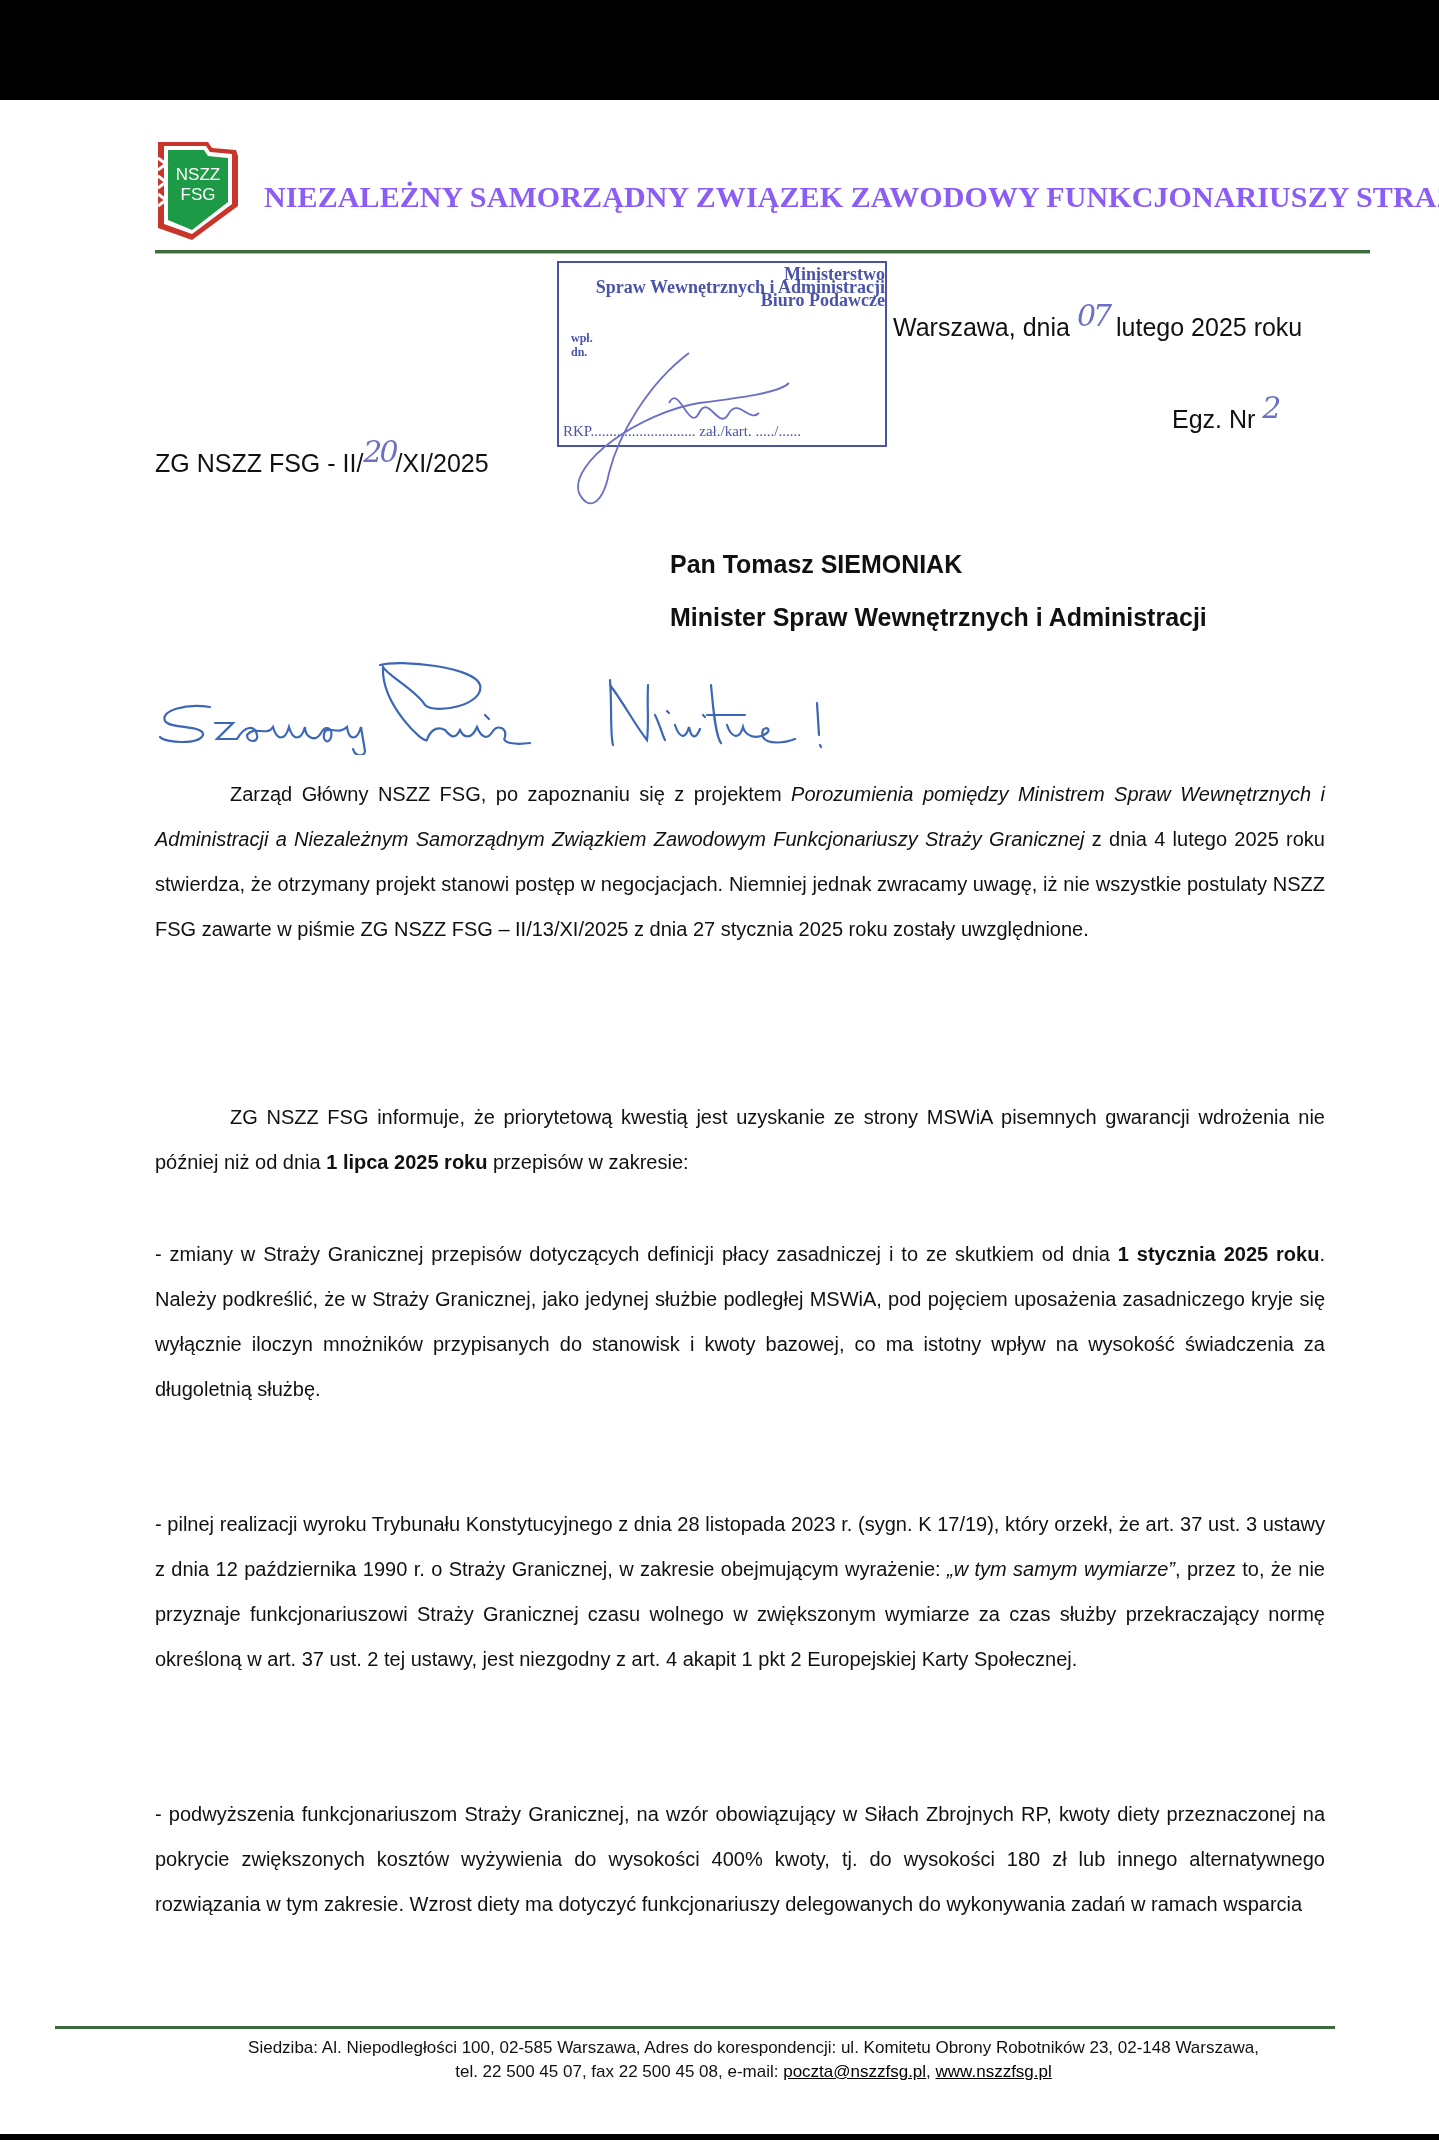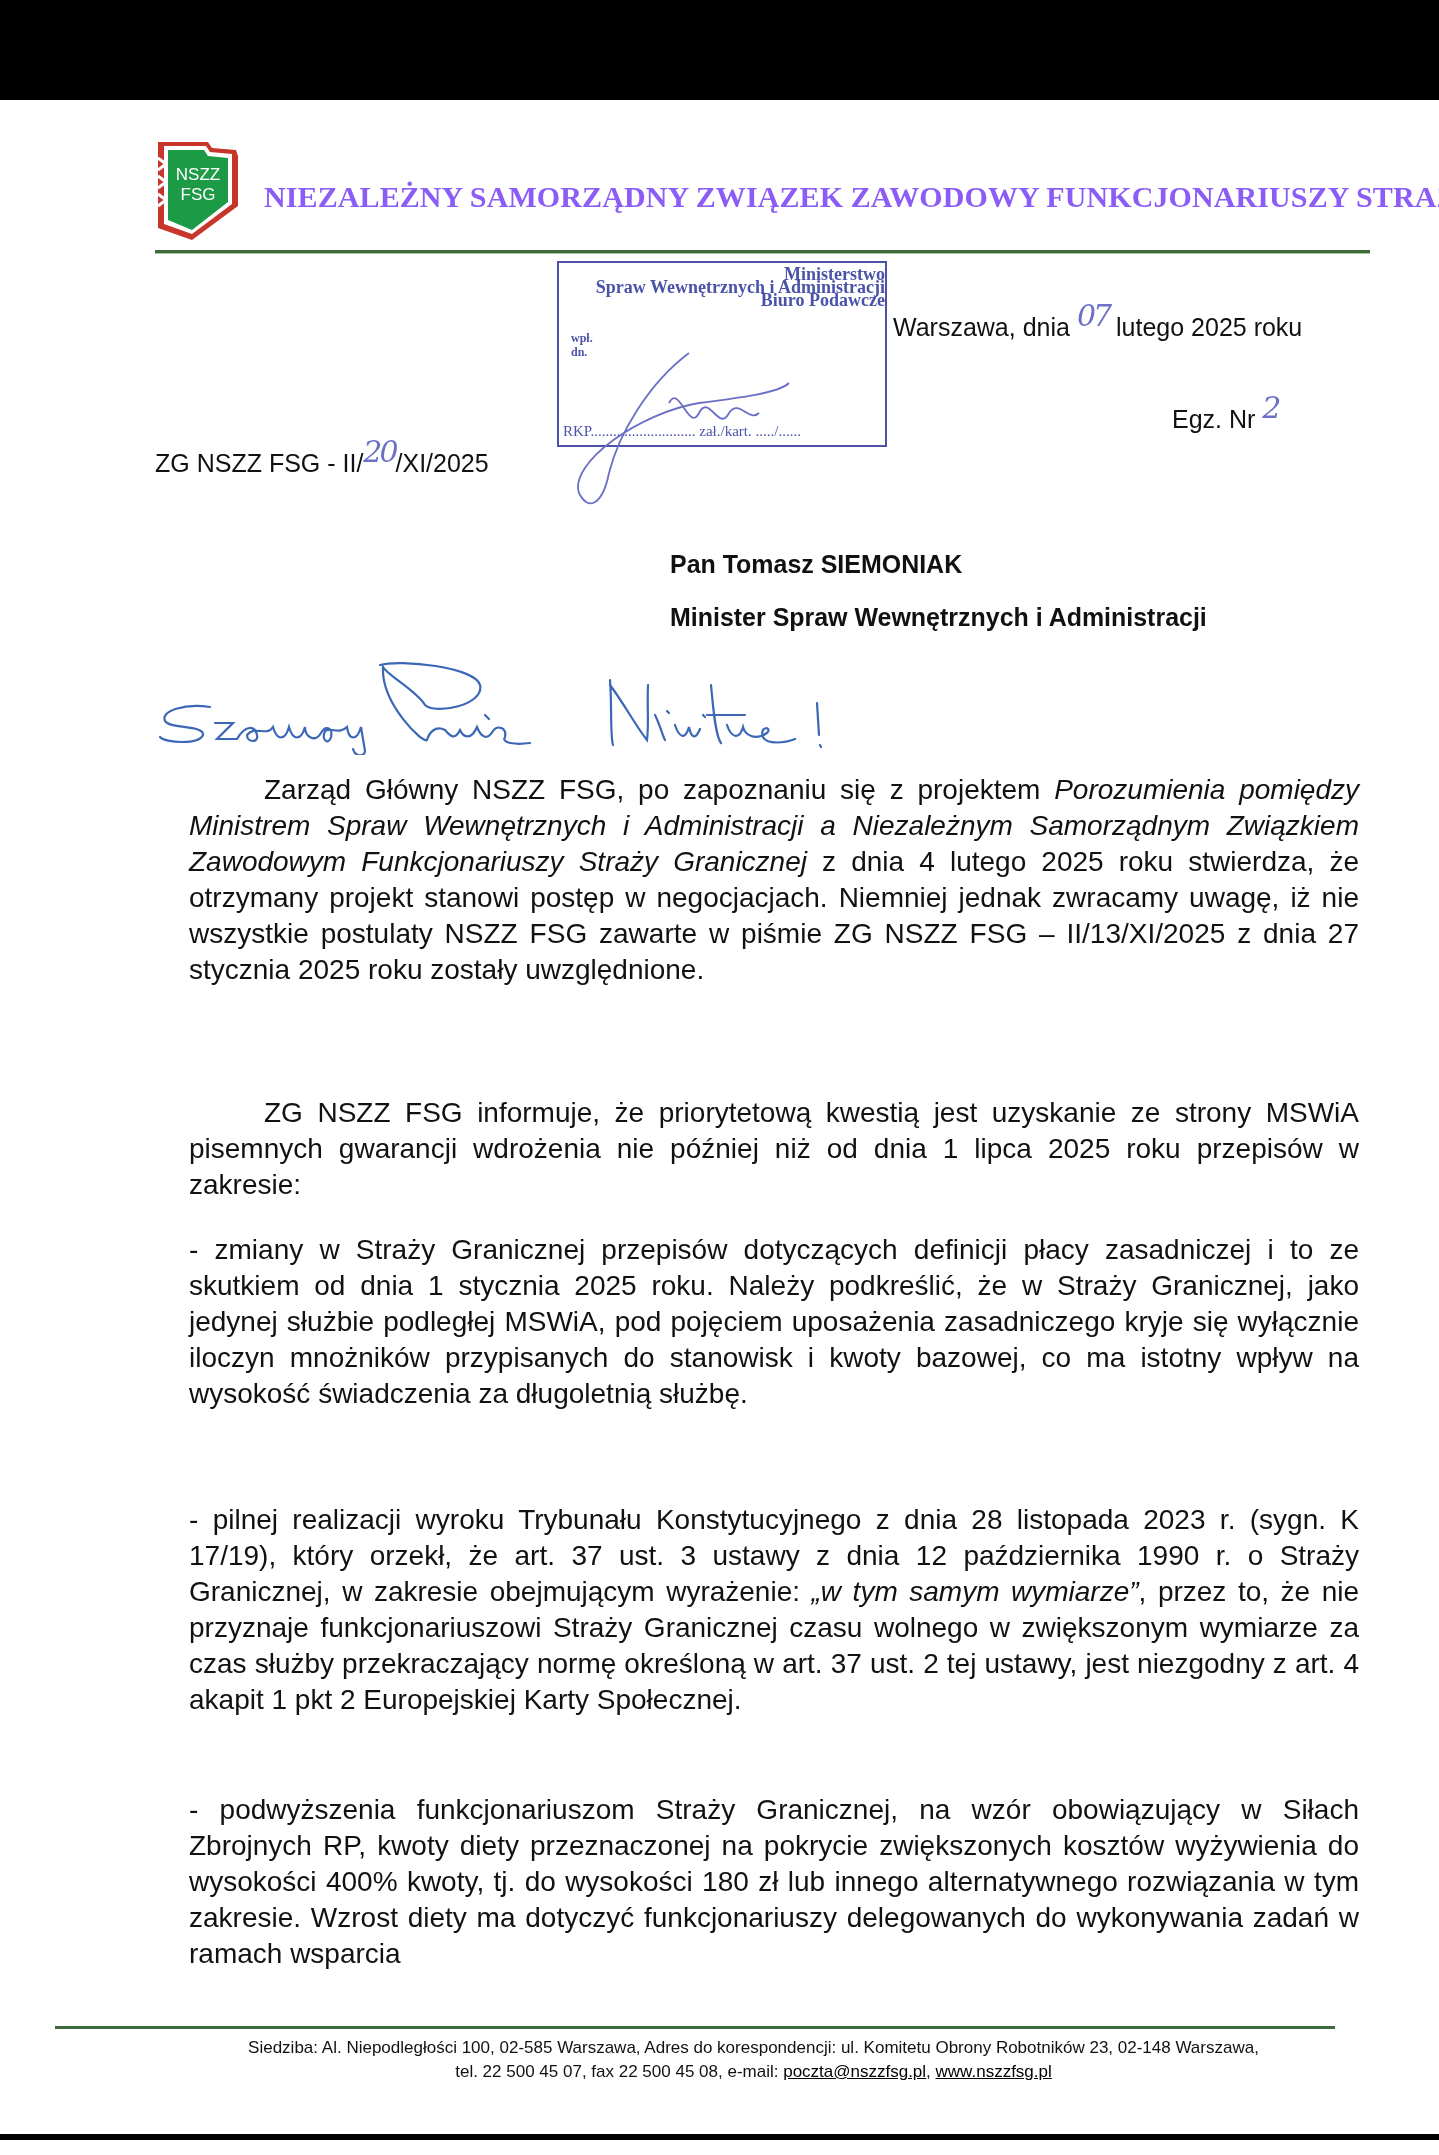--- a/index.html
+++ b/index.html
@@ -37,28 +37,28 @@
     .hw { color: #6b6fc6; font-family: "DejaVu Serif", serif; font-style: italic; font-size: 30px; position: relative; top: -10px; letter-spacing: -3px; }
 
     
     .addressee { position: absolute; left: 670px; top: 538px; font-weight: bold; font-size: 26px; line-height: 53px; transform: scaleX(0.96); transform-origin: left; }
 
     
     .salutation { position: absolute; left: 155px; top: 645px; width: 1000px; height: 110px; }
     .salutation-text { position: absolute; left: 5px; top: 42px; font-family: "DejaVu Serif", serif; font-style: italic; font-size: 52px; color: #3c67b6; letter-spacing: 6px; white-space: nowrap; opacity: 0; }
 
     
-    .body-text { position: absolute; left: 155px; width: 1170px; font-size: 28px; line-height: 36px; text-align: justify; margin-left: 34px; }
+    .body-text { position: absolute; left: 155px; width: 1170px; font-size: 20px; line-height: 45px; text-align: justify; }
     .p1 { top: 772px; }
     .p2 { top: 1095px; }
     .p3 { top: 1232px; }
     .p4 { top: 1502px; }
     .p5 { top: 1792px; }
     .indent { display: inline-block; width: 75px; }
-    .body-text b { font-weight: normal; }
+    .body-text b { font-weight: bold; }
     .body-text i { font-style: italic; }
 
     
     .foot-rule { position: absolute; left: 55px; top: 2026px; width: 1280px; height: 3px; background: #3f6b3c; }
     .footer { position: absolute; left: 0; width: 1439px; text-align: center; font-size: 17px; line-height: 24px; color: #111; padding-left: 34px; }
     .footer.l1 { top: 2036px; }
     .footer.l2 { top: 2060px; }
     .footer a { color: #000000; text-decoration: underline; }
   </style>
 </head>

